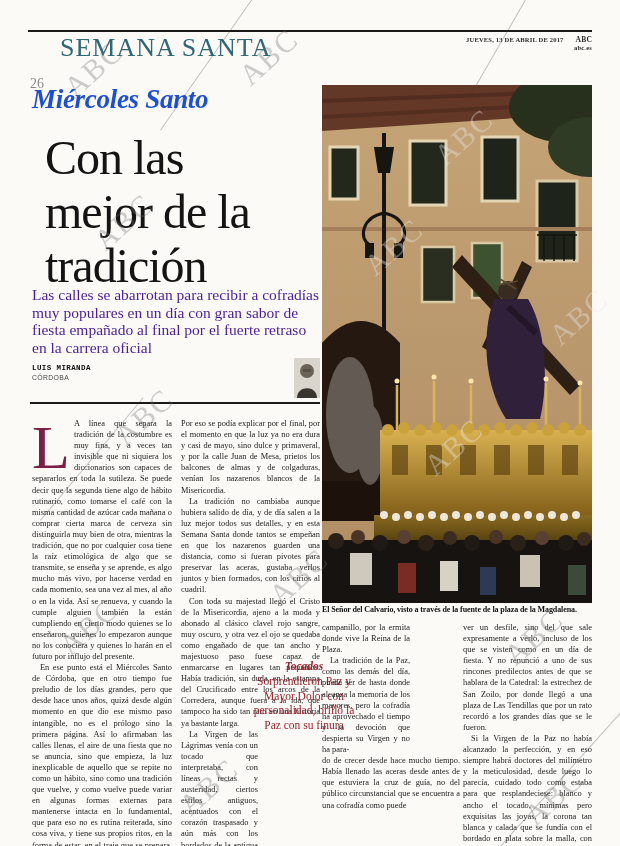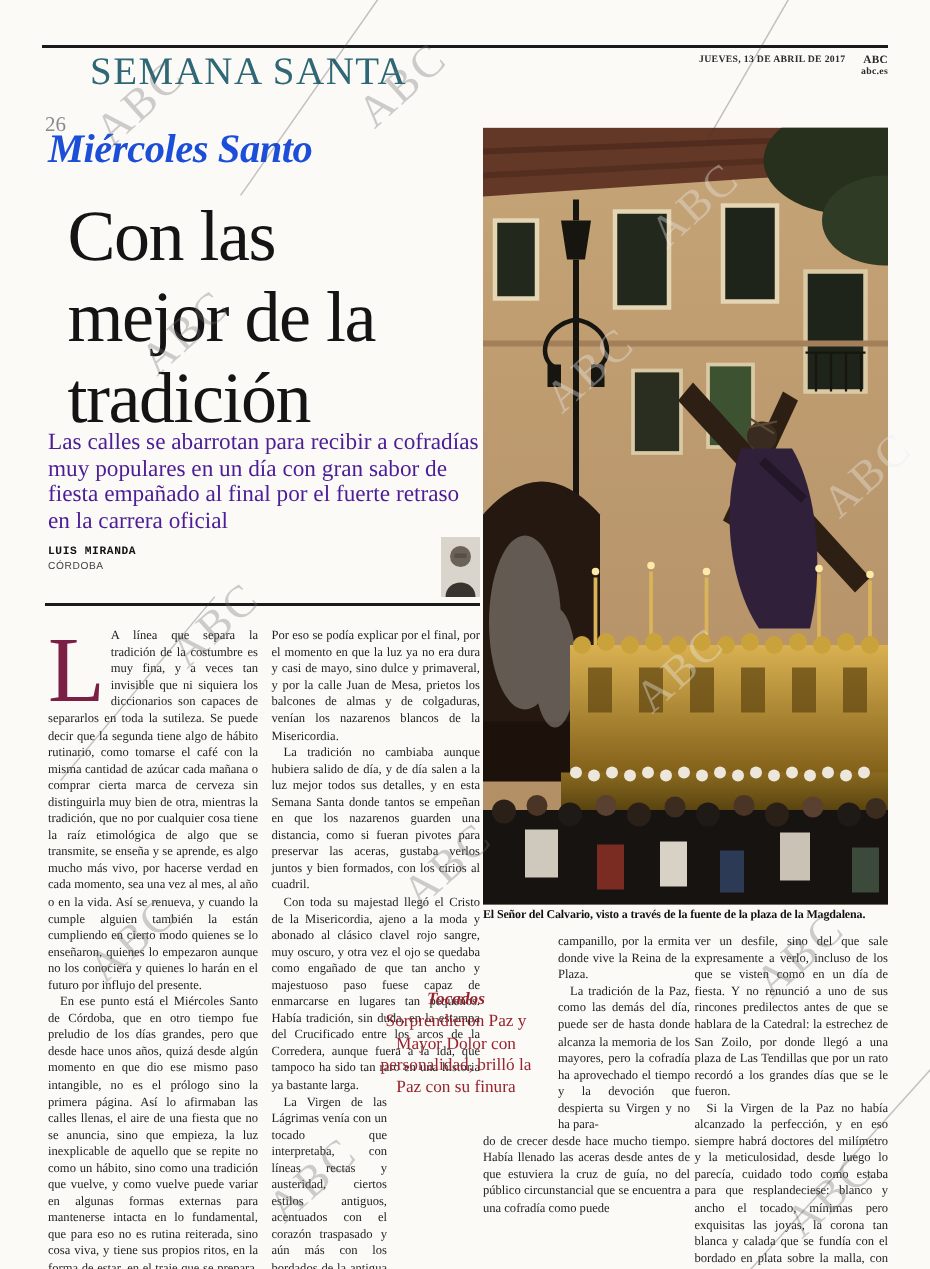--- a/index.html
+++ b/index.html
@@ -28,21 +28,21 @@
   .byrule{position:absolute;left:30px;top:402px;width:290px;height:2px;background:#1a1a1a;}
   
   .col{position:absolute;top:418px;font-size:8.4px;line-height:11.1px;text-align:justify;color:#222;}
   .col p{margin:0;}
   .col p.ind{text-indent:8px;}
   .col1{left:32px;width:140px;height:420px;}
   .col2{left:181px;width:139px;height:420px;}
   .dropcap{float:left;font-size:62px;line-height:50px;padding:4px 4px 0 0;color:#7c1f45;}
   .narrowp{width:77px;}
   .col3{left:322px;top:622px;width:138px;height:224px;}
-  .col3 .narrowwrap{margin-left:50px;width:88px;}
+  .col3 .narrowwrap{width:88px;}
   .col4{left:463px;top:622px;width:129px;height:224px;}
   
   .pullquote{position:absolute;left:250px;top:660px;width:108px;text-align:center;color:#96232e;}
   .pq-kicker{font-size:11.5px;font-weight:bold;font-style:italic;margin-bottom:2px;}
   .pq-text{font-size:11.5px;line-height:14.5px;}
   
   .photo{position:absolute;left:322px;top:85px;width:270px;height:518px;margin:0;overflow:hidden;}
   .photo-caption{position:absolute;left:322px;top:605px;width:272px;font-size:8px;font-weight:bold;
                  color:#111;letter-spacing:-.1px;}
   

